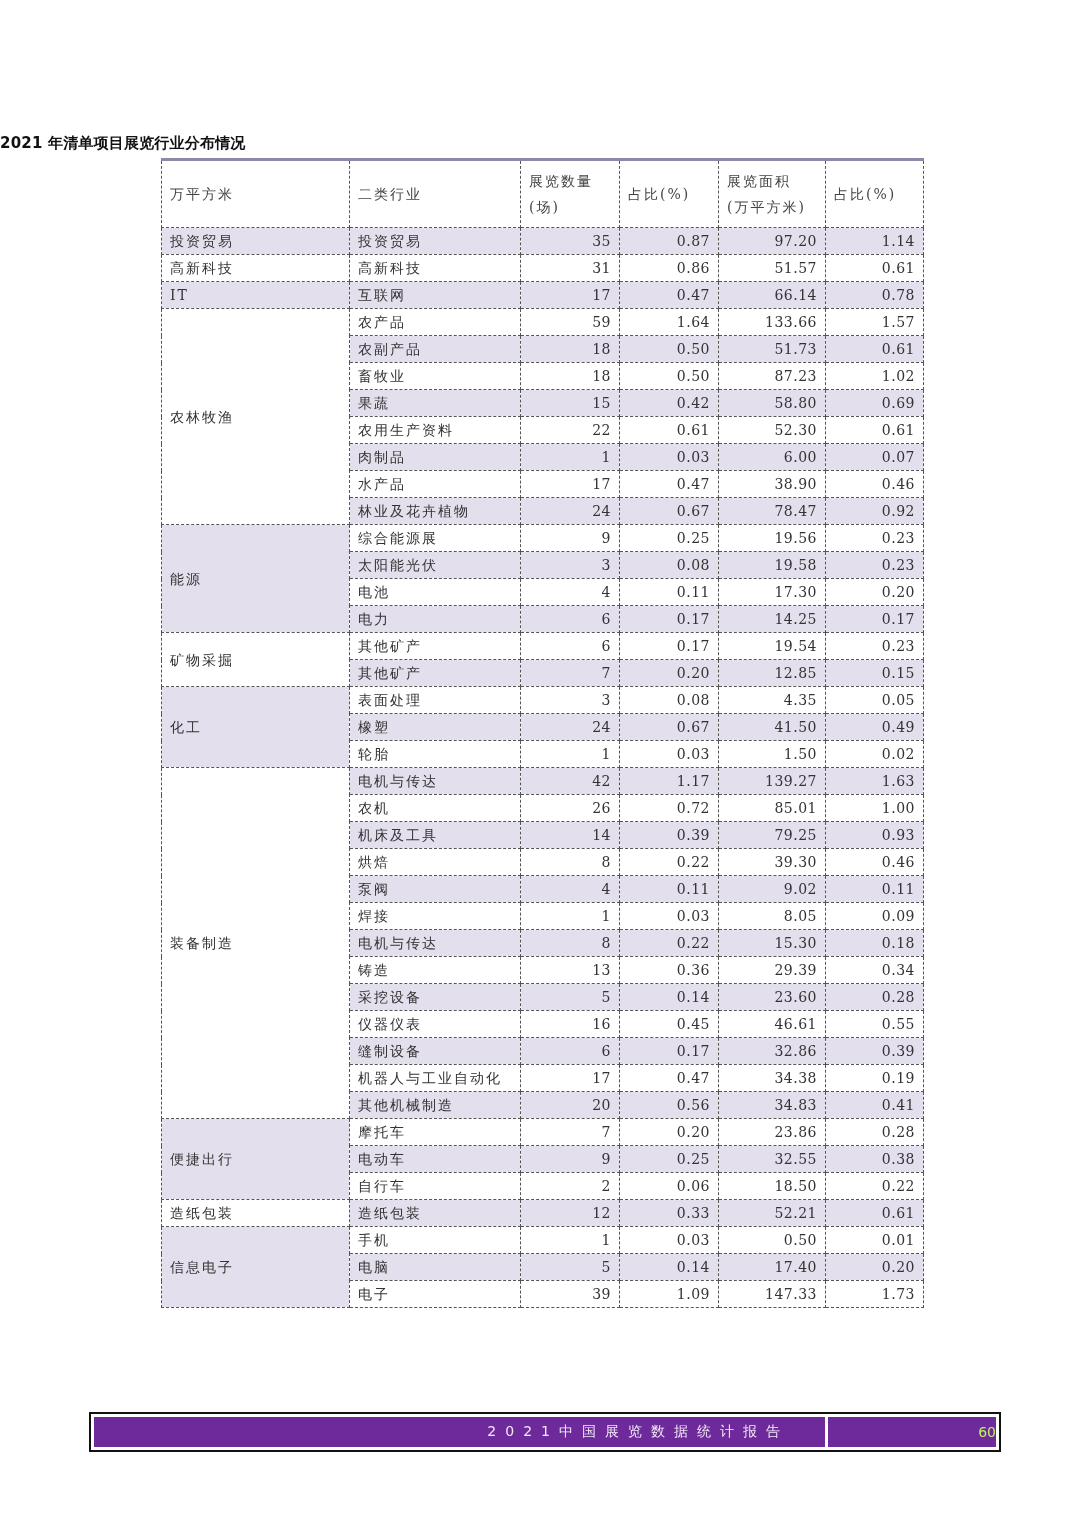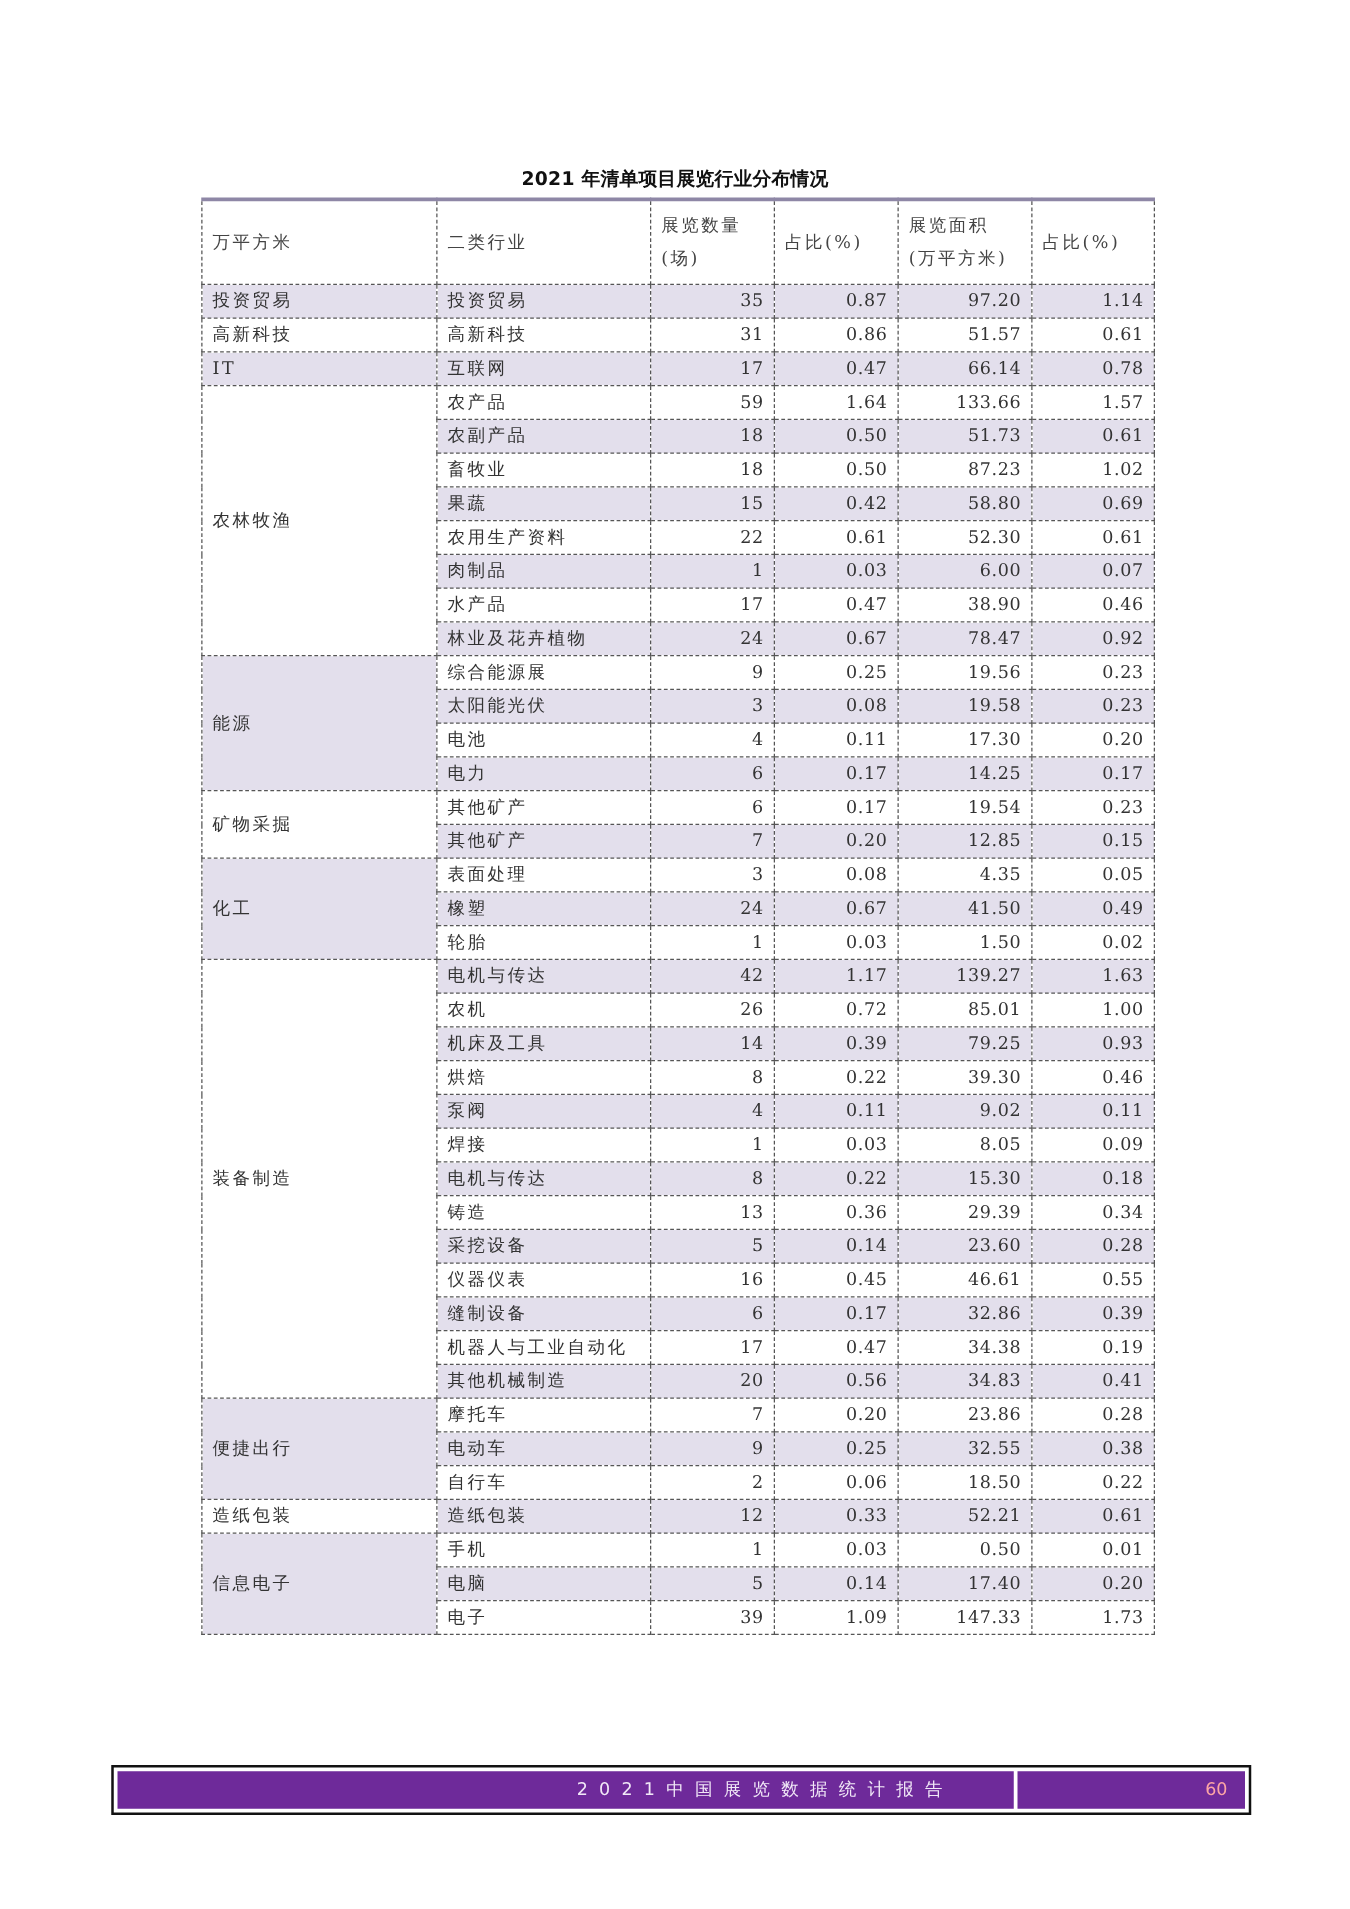--- a/index.html
+++ b/index.html
@@ -1,21 +1,21 @@
 <!DOCTYPE html>
 <html><head>
 <meta charset="utf-8">
 <style>
   html, body { margin: 0; padding: 0; }
   body {
     width: 1080px; height: 1527px; background: #ffffff; position: relative;
     font-family: "DejaVu Serif", "Liberation Serif", serif; color: #333;
   }
   .title {
-    position: absolute; top: 134px; left: 0; width: 1080px; text-align: center;
+    position: absolute; top: 134px; left: 0; width: 1080px; 
     font-family: "DejaVu Sans", "Liberation Sans", sans-serif;
     font-weight: bold; font-size: 15px; color: #111; letter-spacing: 0.2px;
   }
   table.data {
     position: absolute; top: 158px; left: 161px; width: 762px;
     border-collapse: collapse; table-layout: fixed;
     border-top: 3px solid #8e87a6;
     font-size: 14px;
   }
   table.data td {
@@ -32,26 +32,26 @@
   tr.shade td.sub, tr.shade td.num { background: #e3dfec; }
   td.grp { background: #ffffff; vertical-align: middle; }
   td.grp.shade { background: #e3dfec; }
   .footer {
     position: absolute; top: 1412px; left: 89px; width: 912px; height: 40px;
     border: 2px solid #111; background: #fff; padding: 3px; box-sizing: border-box;
     display: flex; gap: 3px;
   }
   .footer .left {
     flex: 1; background: #6e2a9a; color: #f1e8f7; display: flex; align-items: center;
-    justify-content: flex-end; padding-right: 48px;
+    justify-content: flex-end; padding-right: 36px;
     font-family: "DejaVu Sans", "Liberation Sans", sans-serif; font-size: 14px; letter-spacing: 9px;
   }
   .footer .right {
-    width: 168px; background: #6e2a9a; color: #fca5a5; display: flex; align-items: center;
-    justify-content: flex-end; padding-right: 14px;
+    width: 168px; background: #6e2a9a; color: #bef264; display: flex; align-items: center;
+    justify-content: flex-end; 
     font-family: "DejaVu Sans", "Liberation Sans", sans-serif; font-size: 14px;
   }
 </style>
 </head>
 <body>
 
 <div class="title">2021 年清单项目展览行业分布情况</div>
 
 <table class="data">
   <colgroup>

